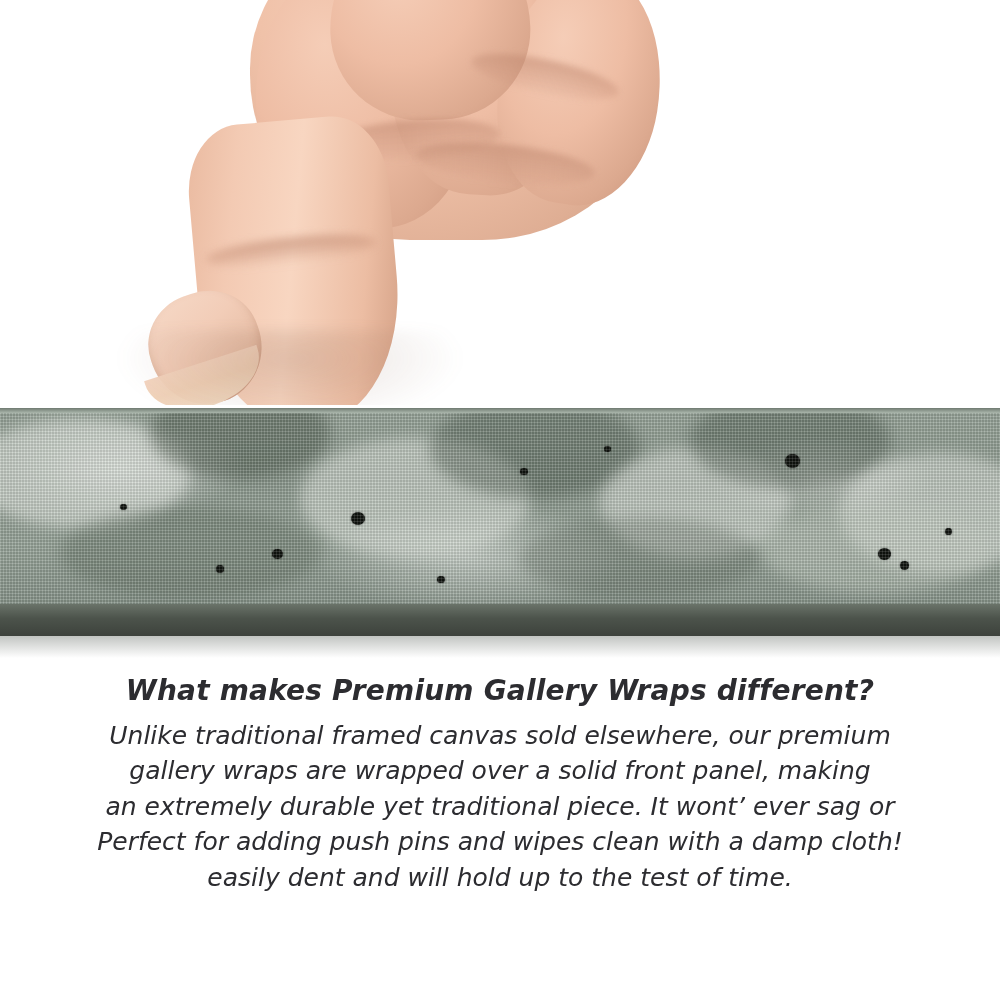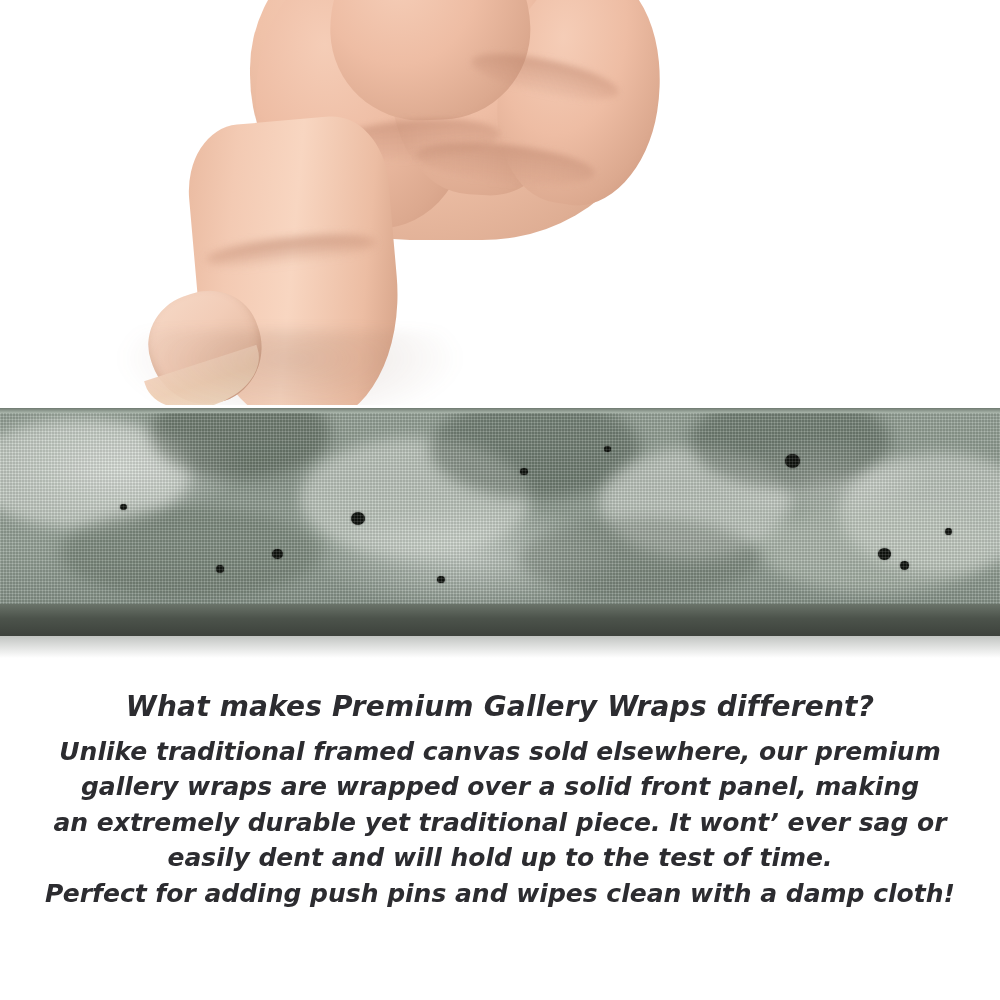--- a/index.html
+++ b/index.html
@@ -180,37 +180,37 @@
     top: 636px;
     width: 1000px;
     height: 22px;
     background: linear-gradient(180deg, rgba(80,88,80,0.35) 0%, rgba(255,255,255,0) 100%);
   }
 
   
   .caption {
     position: absolute;
     left: 0;
-    top: 690px;
+    top: 674px;
     width: 1000px;
     text-align: center;
     color: #2c2c30;
     font-family: "DejaVu Sans", sans-serif;
     font-style: italic;
   }
   .caption-heading {
     font-size: 28px;
     font-weight: 700;
     letter-spacing: .2px;
     margin: 0 0 10px 0;
     line-height: 1.2;
   }
   .caption-line {
     font-size: 25px;
-    font-weight: 700;
+    font-weight: 400;
     line-height: 1.42;
     margin: 0;
   }
 </style>
 </head>
 <body>
 
 <div class="stage">
 
   <div class="hand-layer">
@@ -259,17 +259,17 @@
     <div class="strip-top-line"></div>
     <div class="strip-bottom-edge"></div>
   </div>
   <div class="strip-bottom-shadow"></div>
 
   <div class="caption">
     <p class="caption-heading">What makes Premium Gallery Wraps different?</p>
     <p class="caption-line">Unlike traditional framed canvas sold elsewhere, our premium</p>
     <p class="caption-line">gallery wraps are wrapped over a solid front panel, making</p>
     <p class="caption-line">an extremely durable yet traditional piece. It wont’ ever sag or</p>
+    <p class="caption-line">Perfect for adding push pins and wipes clean with a damp cloth!</p>
     <p class="caption-line">easily dent and will hold up to the test of time.</p>
-    <p class="caption-line">Perfect for adding push pins and wipes clean with a damp cloth!</p>
   </div>
 
 </div>
 
 </body></html>

